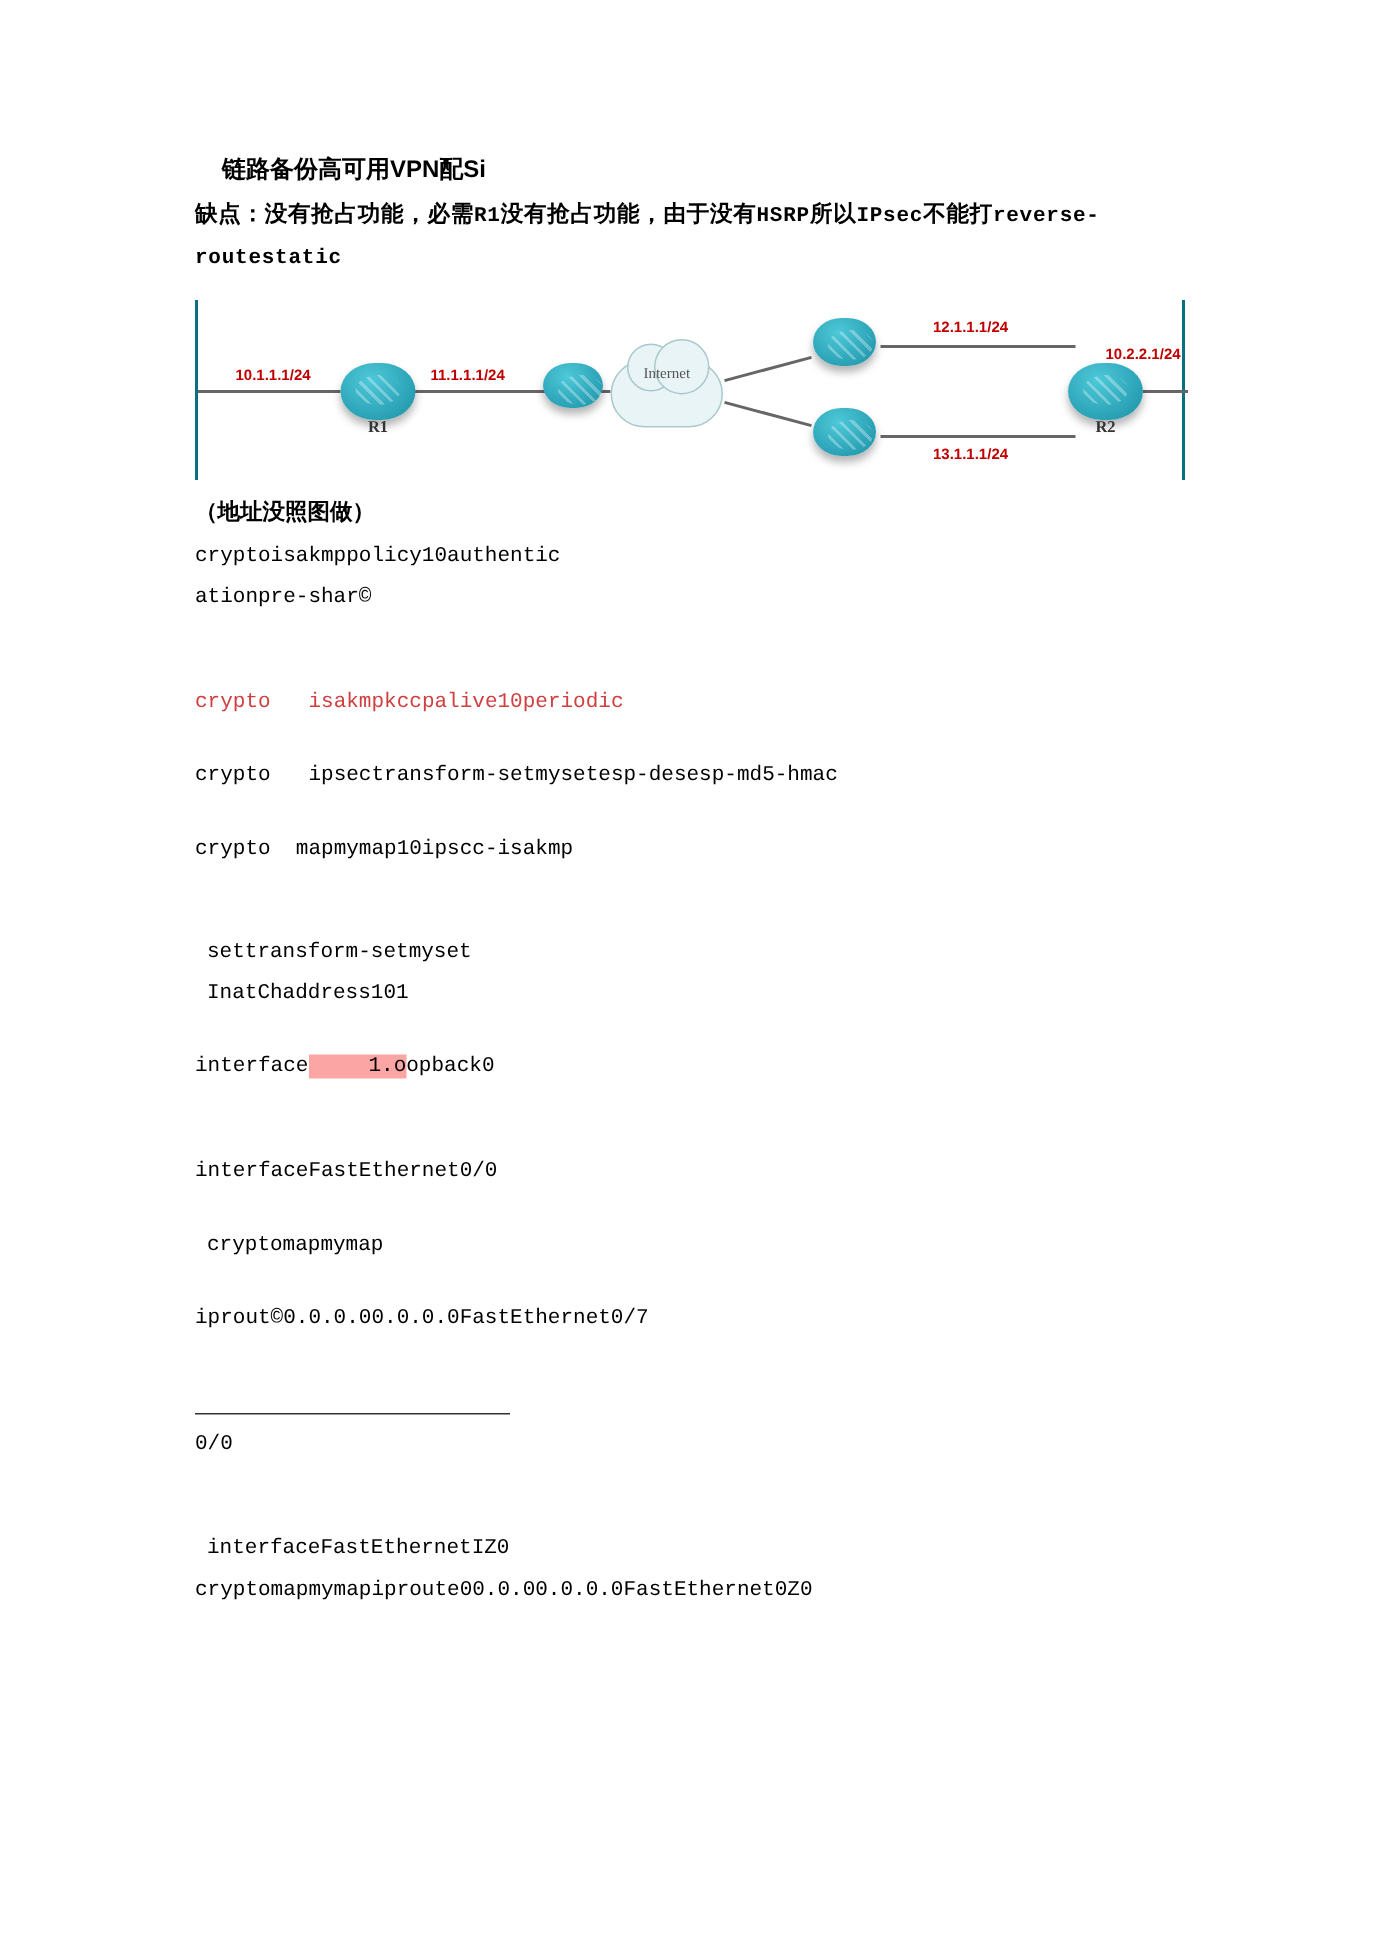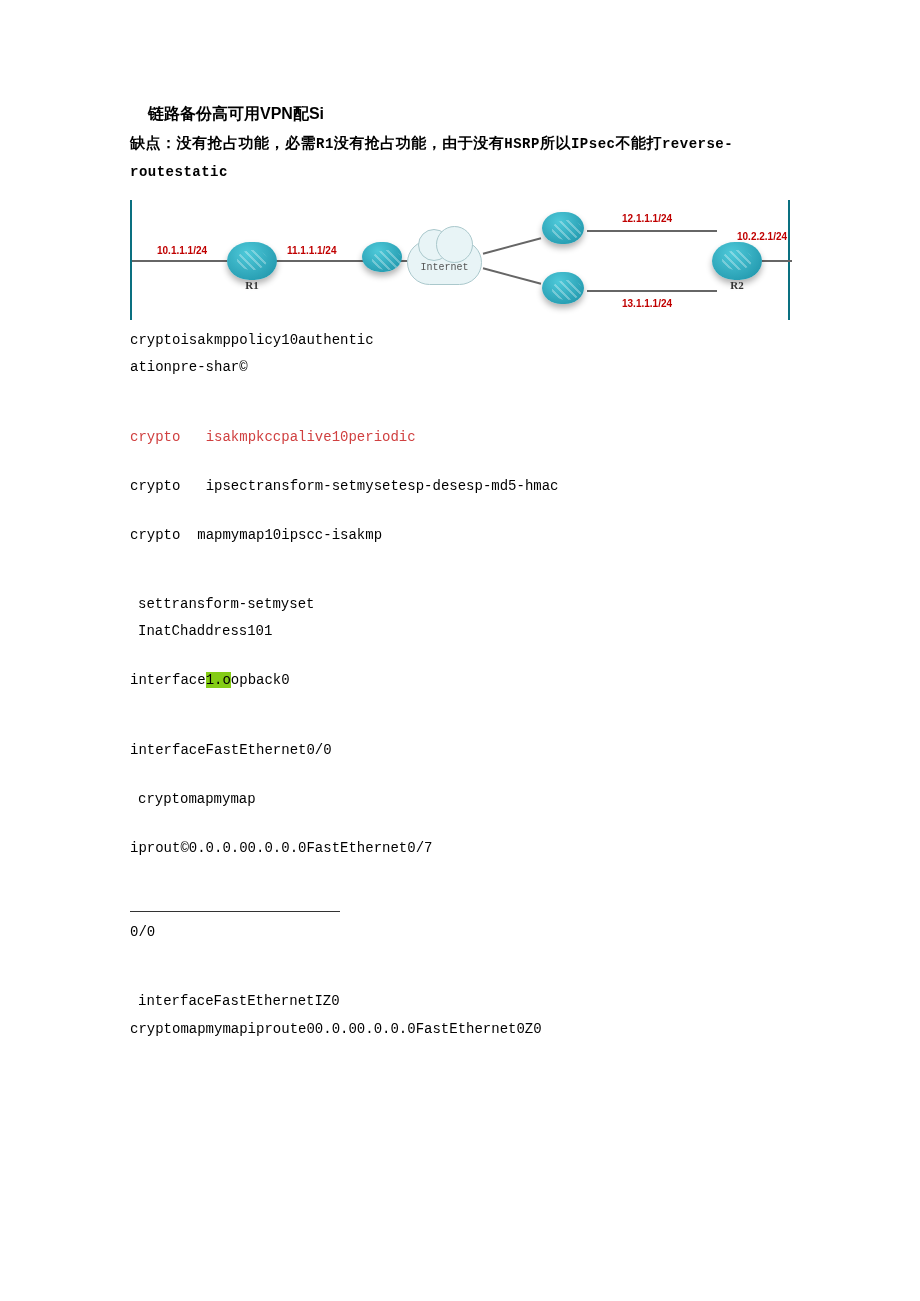--- a/index.html
+++ b/index.html
@@ -48,21 +48,22 @@
     }
     .line {
       font-size: 14px;
       font-family: "Courier New", monospace;
       margin: 2px 0;
     }
     .red {
       color: #d04040;
     }
     .highlight {
-      background: #84cc16;
+      background: #fca5a5;
+      padding-left: 40px;
     }
     .spacer {
       height: 20px;
     }
     .spacer-lg {
       height: 40px;
     }
     .hr-line {
       border: none;
       border-top: 1px solid #333;
@@ -125,25 +126,24 @@
     .cloud::after {
       width: 35px;
       height: 35px;
       top: -15px;
       right: 8px;
     }
     .cloud-label {
       position: absolute;
       font-size: 10px;
       color: #555;
-      top: 18px;
+      top: 0;
       left: 50%;
       transform: translateX(-50%);
       z-index: 2;
-      font-family: Liberation Mono, monospace;
     }
     .ip-label {
       position: absolute;
       font-size: 10px;
       color: #c00000;
       font-weight: bold;
       font-family: Arial, sans-serif;
     }
     .wire {
       position: absolute;
@@ -182,20 +182,21 @@
       <div class="router-label">R2</div>
     </div>
 
     <span class="ip-label" style="left:25px;top:42px;">10.1.1.1/24</span>
     <span class="ip-label" style="left:155px;top:42px;">11.1.1.1/24</span>
     <span class="ip-label" style="left:490px;top:10px;text-align:right;">12.1.1.1/24</span>
     <span class="ip-label" style="left:490px;top:95px;">13.1.1.1/24</span>
     <span class="ip-label" style="left:605px;top:28px;">10.2.2.1/24</span>
   </div>
 
+  <div class="subheader">（地址没照图做）</div>
 
   <div class="line">cryptoisakmppolicy10authentic</div>
   <div class="line">ationpre-shar©</div>
 
   <div class="spacer-lg"></div>
 
   <div class="line red">
     <span>crypto</span>&nbsp;&nbsp;&nbsp;<span>isakmpkccpalive10periodic</span>
   </div>
 

